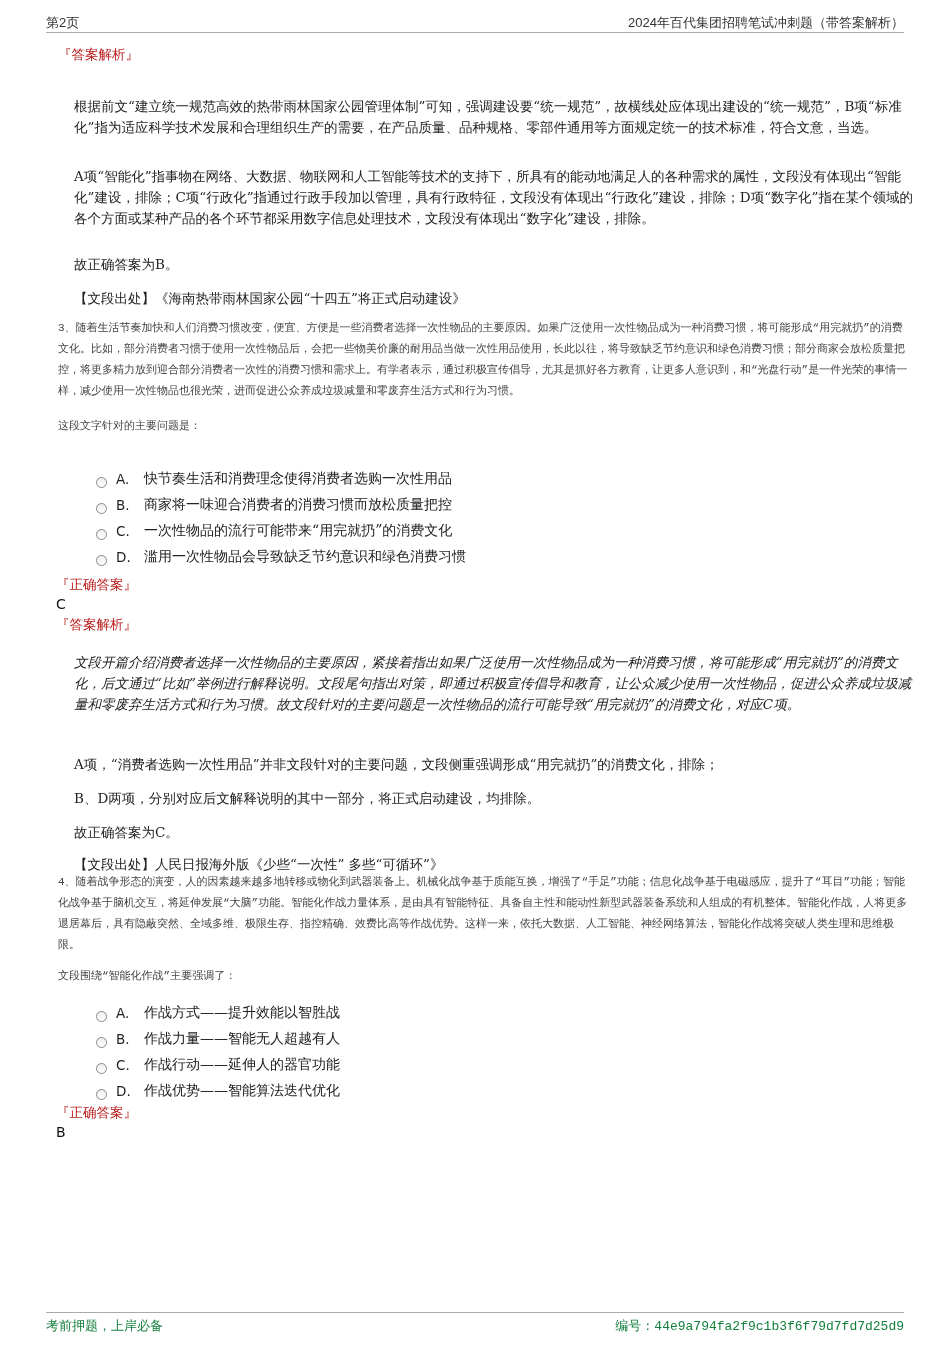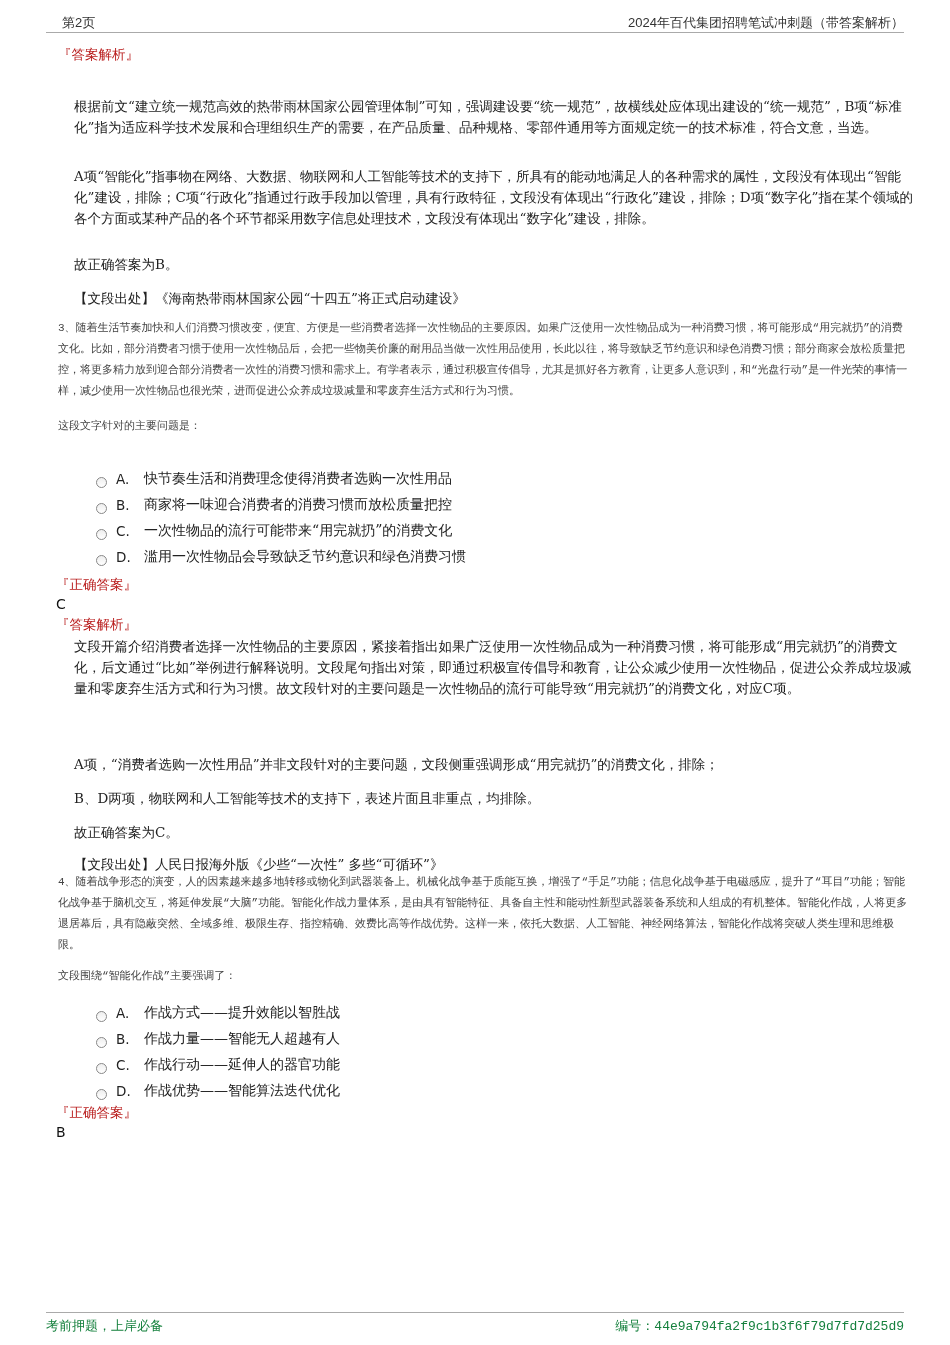--- a/index.html
+++ b/index.html
@@ -1,18 +1,18 @@
 <!DOCTYPE html>
 <html><head>
 <meta charset="utf-8">
 <style>
   html,body{margin:0;padding:0;background:#fff;}
   body{width:950px;height:1345px;position:relative;overflow:hidden;font-family:"DejaVu Sans","Liberation Sans",sans-serif;color:#222;}
   .hdr{position:absolute;left:46px;right:46px;top:10px;height:22px;border-bottom:1px solid #aaa;font-family:"Liberation Sans",sans-serif;font-size:13px;color:#333;}
-  .hdr .l{position:absolute;left:16px;top:4px;text-align:center;}
+  .hdr .l{position:absolute;left:0;top:4px;text-align:center;}
   .hdr .r{position:absolute;right:0;top:4px;}
   .ftr{position:absolute;left:46px;right:46px;top:1312px;border-top:1px solid #aaa;font-family:Liberation Mono, monospace;font-size:13px;color:#15803d;height:24px;}
   .ftr .l{position:absolute;left:0;top:4px;}
   .ftr .r{position:absolute;right:0;top:4px;}
   .blk{position:absolute;left:58px;width:850px;}
   .p{font-size:13.5px;line-height:21px;color:#222;margin:16px;font-family:"DejaVu Serif","Liberation Serif",serif;}
   .q{font-size:11px;line-height:21px;color:#444;font-family:Liberation Mono, monospace;}
   .tag{font-size:13.5px;color:#b91c1c;font-family:"DejaVu Serif","Liberation Serif",serif;}
   .opts{position:absolute;left:96px;}
   .opt{display:flex;align-items:center;height:26px;font-size:14px;}
@@ -55,23 +55,23 @@
     </div>
   <div class="opt">
       <span class="radio"></span>
       <span class="olet">D.</span>
       <span class="otxt">滥用一次性物品会导致缺乏节约意识和绿色消费习惯</span>
     </div>
 </div>
 <div class="blk tag" style="top:576px;left:56px;">『正确答案』</div>
 <div class="blk ans" style="top:596px;left:56px;">C</div>
 <div class="blk tag" style="top:616px;left:56px;">『答案解析』</div>
-<p class="blk p" style="top:620px;">文段开篇介绍消费者选择一次性物品的主要原因，紧接着指出如果广泛使用一次性物品成为一种消费习惯，将可能形成“用完就扔”的消费文化，后文通过“比如”举例进行解释说明。文段尾句指出对策，即通过积极宣传倡导和教育，让公众减少使用一次性物品，促进公众养成垃圾减量和零废弃生活方式和行为习惯。故文段针对的主要问题是一次性物品的流行可能导致“用完就扔”的消费文化，对应C项。</p>
+<p class="blk p" style="top:636px;font-style:italic;">文段开篇介绍消费者选择一次性物品的主要原因，紧接着指出如果广泛使用一次性物品成为一种消费习惯，将可能形成“用完就扔”的消费文化，后文通过“比如”举例进行解释说明。文段尾句指出对策，即通过积极宣传倡导和教育，让公众减少使用一次性物品，促进公众养成垃圾减量和零废弃生活方式和行为习惯。故文段针对的主要问题是一次性物品的流行可能导致“用完就扔”的消费文化，对应C项。</p>
 <p class="blk p" style="top:738px;">A项，“消费者选购一次性用品”并非文段针对的主要问题，文段侧重强调形成“用完就扔”的消费文化，排除；</p>
-<p class="blk p" style="top:772px;">B、D两项，物联网和人工智能等技术的支持下，表述片面且非重点，均排除。</p>
+<p class="blk p" style="top:772px;">B、D两项，分别对应后文解释说明的其中一部分，将正式启动建设，均排除。</p>
 <p class="blk p" style="top:806px;">故正确答案为C。</p>
 <p class="blk p" style="top:838px;">【文段出处】人民日报海外版《少些“一次性” 多些“可循环”》</p>
 
 <div class="blk q" style="top:872px;">4、随着战争形态的演变，人的因素越来越多地转移或物化到武器装备上。机械化战争基于质能互换，增强了“手足”功能；信息化战争基于电磁感应，提升了“耳目”功能；智能化战争基于脑机交互，将延伸发展“大脑”功能。智能化作战力量体系，是由具有智能特征、具备自主性和能动性新型武器装备系统和人组成的有机整体。智能化作战，人将更多退居幕后，具有隐蔽突然、全域多维、极限生存、指控精确、效费比高等作战优势。这样一来，依托大数据、人工智能、神经网络算法，智能化作战将突破人类生理和思维极限。</div>
 <div class="blk q" style="top:966px;">文段围绕“智能化作战”主要强调了：</div>
 <div class="opts" style="top:1000px;">
   <div class="opt">
       <span class="radio"></span>
       <span class="olet">A.</span>
       <span class="otxt">作战方式——提升效能以智胜战</span>

